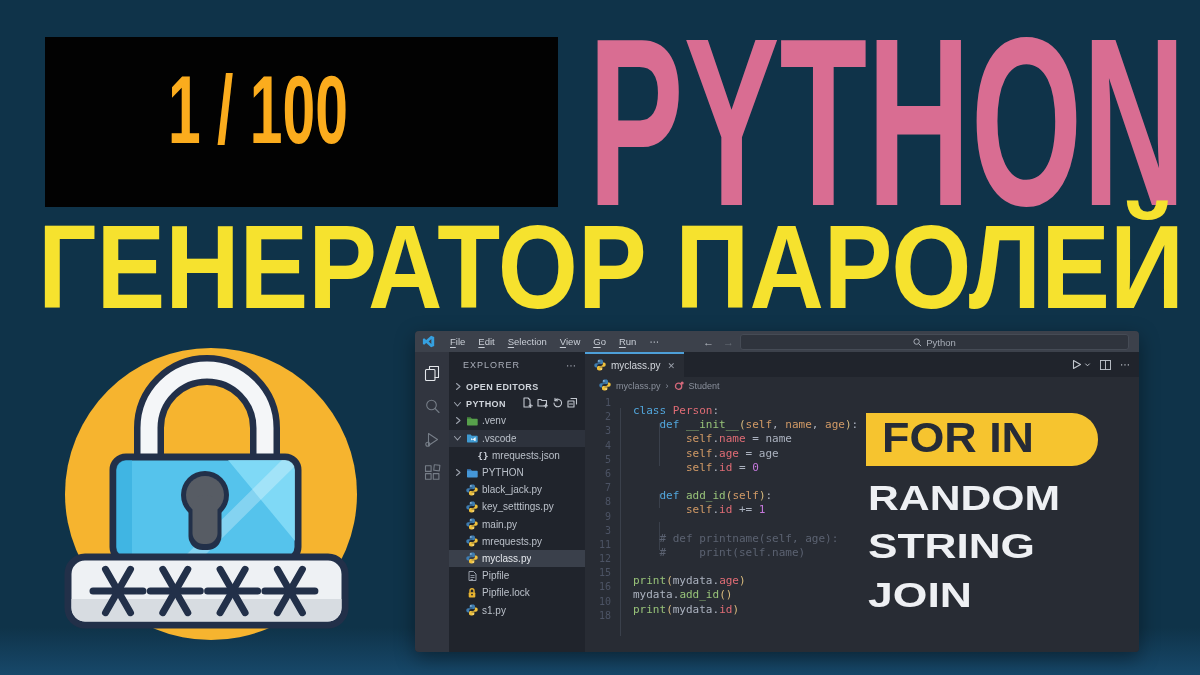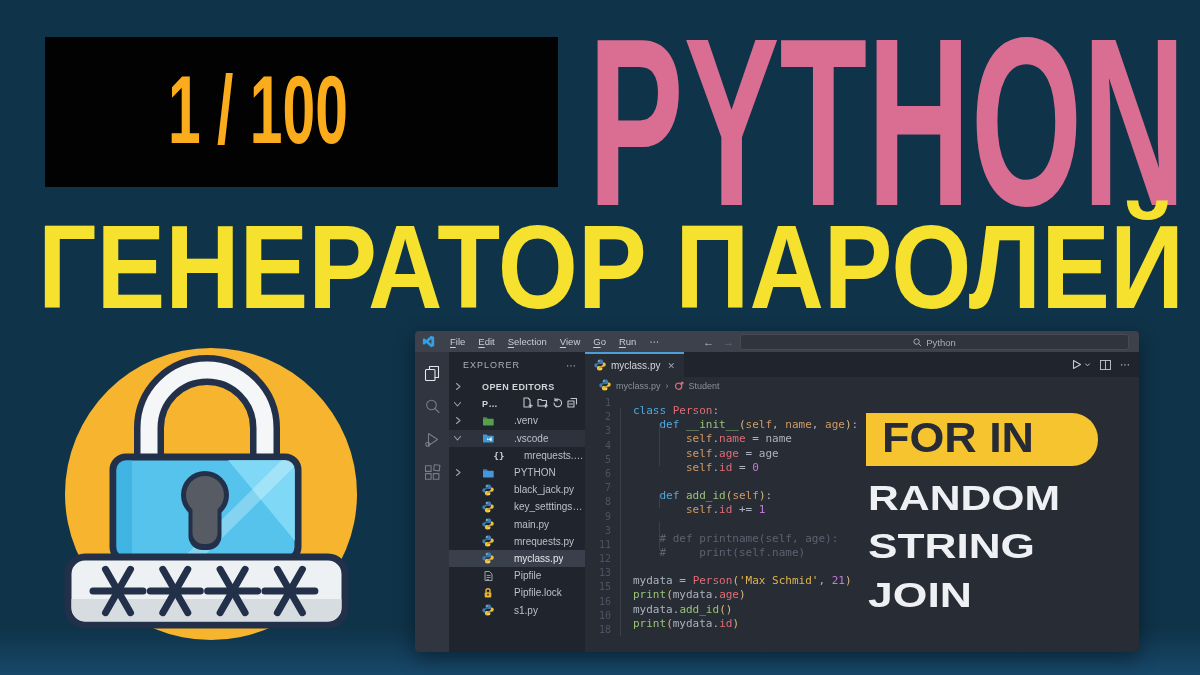--- a/index.html
+++ b/index.html
@@ -2,21 +2,21 @@
 <html><head>
 <meta charset="utf-8">
 <style>
   html,body{margin:0;padding:0;background:#0a2435;}
   .stage{position:relative;width:1200px;height:675px;overflow:hidden;
          background:linear-gradient(180deg,#0f3349 0%,#0f3349 93%,#17486a 100%);
          font-family:"Liberation Sans",sans-serif;}
   .abs{position:absolute;}
 
   
-  .counter-box{left:45px;top:37px;width:513px;height:150px;background:#020202;}
+  .counter-box{left:45px;top:37px;width:513px;height:170px;background:#020202;}
   .headline-svg text{font-family:"Liberation Sans",sans-serif;font-weight:bold;}
 
   
   .win{left:415px;top:331px;width:724px;height:321px;background:#282c34;border-radius:4px;
        box-shadow:0 6px 20px rgba(0,0,0,.4);overflow:hidden;font-size:10px;color:#b6bcc6;}
   .titlebar{height:21px;background:#3c414b;display:flex;align-items:center;position:relative;}
   .logo{margin-left:7px;display:flex;}
   .menus{display:flex;gap:13px;margin-left:15px;color:#c9ced6;font-size:9.5px;}
   .menu-item{cursor:default;}
   .menu-item u{text-underline-offset:2px;text-decoration-thickness:1px;}
@@ -28,21 +28,21 @@
   .winbody{display:flex;height:300px;}
 
   .activitybar{width:34px;background:#31353f;display:flex;flex-direction:column;padding-top:5px;}
   .act-item{height:33px;display:grid;place-items:center;color:#767d87;}
   .act-item.active{color:#e3e6ea;}
 
   .sidebar{width:136px;background:#20242c;overflow:hidden;}
   .sb-header{height:26px;display:flex;align-items:center;padding:0 8px 0 14px;color:#a9aeb9;
              font-size:9px;letter-spacing:1px;}
   .sb-more{margin-left:auto;font-size:10px;}
-  .row{height:17.2px;display:flex;align-items:center;gap:20px;padding-left:4px;color:#bac0c9;font-size:10px;white-space:nowrap;}
+  .row{height:17.2px;display:flex;align-items:center;gap:4px;padding-left:4px;color:#bac0c9;font-size:10px;white-space:nowrap;}
   .row .chev{width:9px;display:flex;justify-content:center;color:#9aa0ab;flex:none;}
   .row .fic{width:12px;height:12px;display:flex;align-items:center;justify-content:center;flex:none;}
   .row.section{font-weight:bold;font-size:9px;letter-spacing:.4px;color:#d0d5dc;}
   .row .acticons{margin-left:auto;display:flex;gap:4px;padding-right:7px;color:#c2c7cf;}
   .row.selected{background:#3a404b;color:#e4e7ec;}
   .row.highlighted{background:#2d323c;text-align:right;}
   .row .lbl{overflow:hidden;text-overflow:ellipsis;}
 
   .editor{flex:1;display:flex;flex-direction:column;position:relative;}
   .tabbar{height:25px;background:#20242c;display:flex;position:relative;}
@@ -474,24 +474,20 @@
               </div>
               <div class="code-line">
                 <span class="ln">11</span>
                 <span class="ct"><span class="tok-com">    #     print(self.name)</span></span>
               </div>
               <div class="code-line">
                 <span class="ln">12</span>
                 <span class="ct"></span>
               </div>
               <div class="code-line">
-                <span class="ln">13</span>
-                <span class="ct"><span class="tok-d">mydata</span><span class="tok-d"> = </span><span class="tok-cls">Person</span><span class="tok-pa">(</span><span class="tok-str">'Max Schmid'</span><span class="tok-d">, </span><span class="tok-num">21</span><span class="tok-pa">)</span></span>
-              </div>
-              <div class="code-line">
                 <span class="ln">15</span>
                 <span class="ct"><span class="tok-fn">print</span><span class="tok-pa">(</span><span class="tok-d">mydata</span><span class="tok-d">.</span><span class="tok-prop">age</span><span class="tok-pa">)</span></span>
               </div>
               <div class="code-line">
                 <span class="ln">16</span>
                 <span class="ct"><span class="tok-d">mydata</span><span class="tok-d">.</span><span class="tok-fn">add_id</span><span class="tok-pa">(</span><span class="tok-pa">)</span></span>
               </div>
               <div class="code-line">
                 <span class="ln">10</span>
                 <span class="ct"><span class="tok-fn">print</span><span class="tok-pa">(</span><span class="tok-d">mydata</span><span class="tok-d">.</span><span class="tok-prop">id</span><span class="tok-pa">)</span></span>

